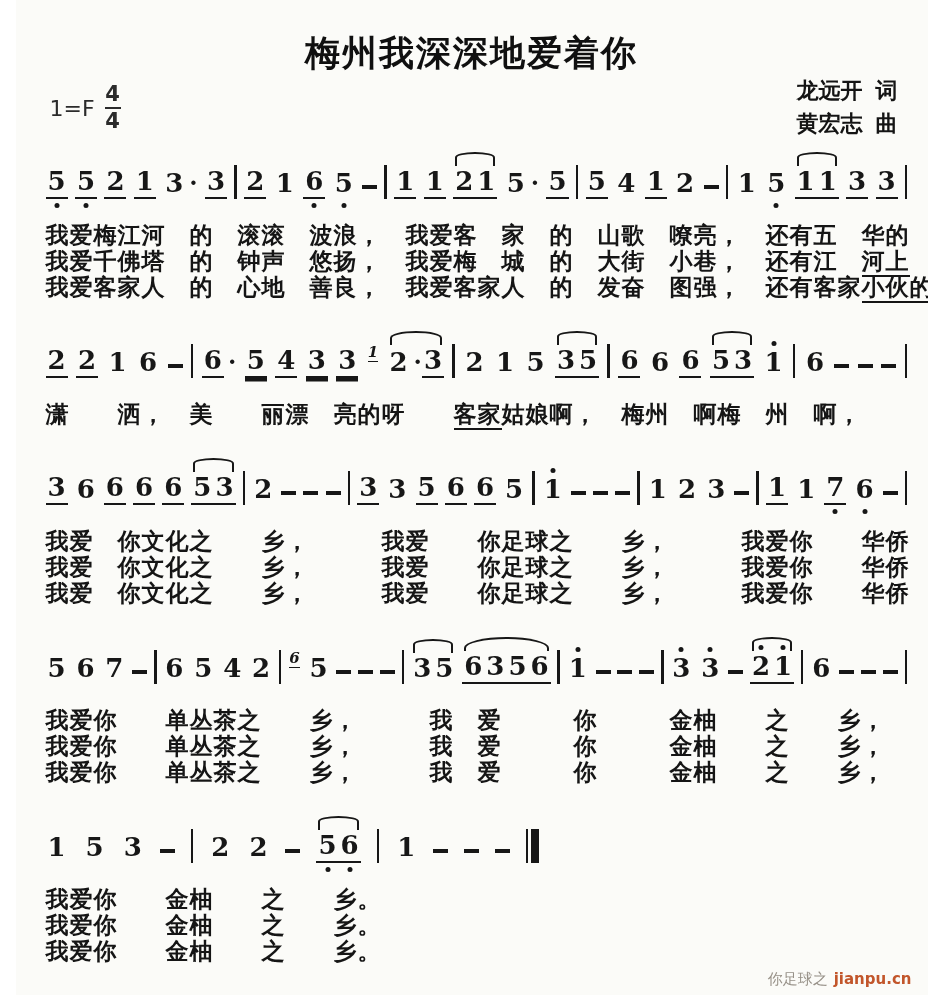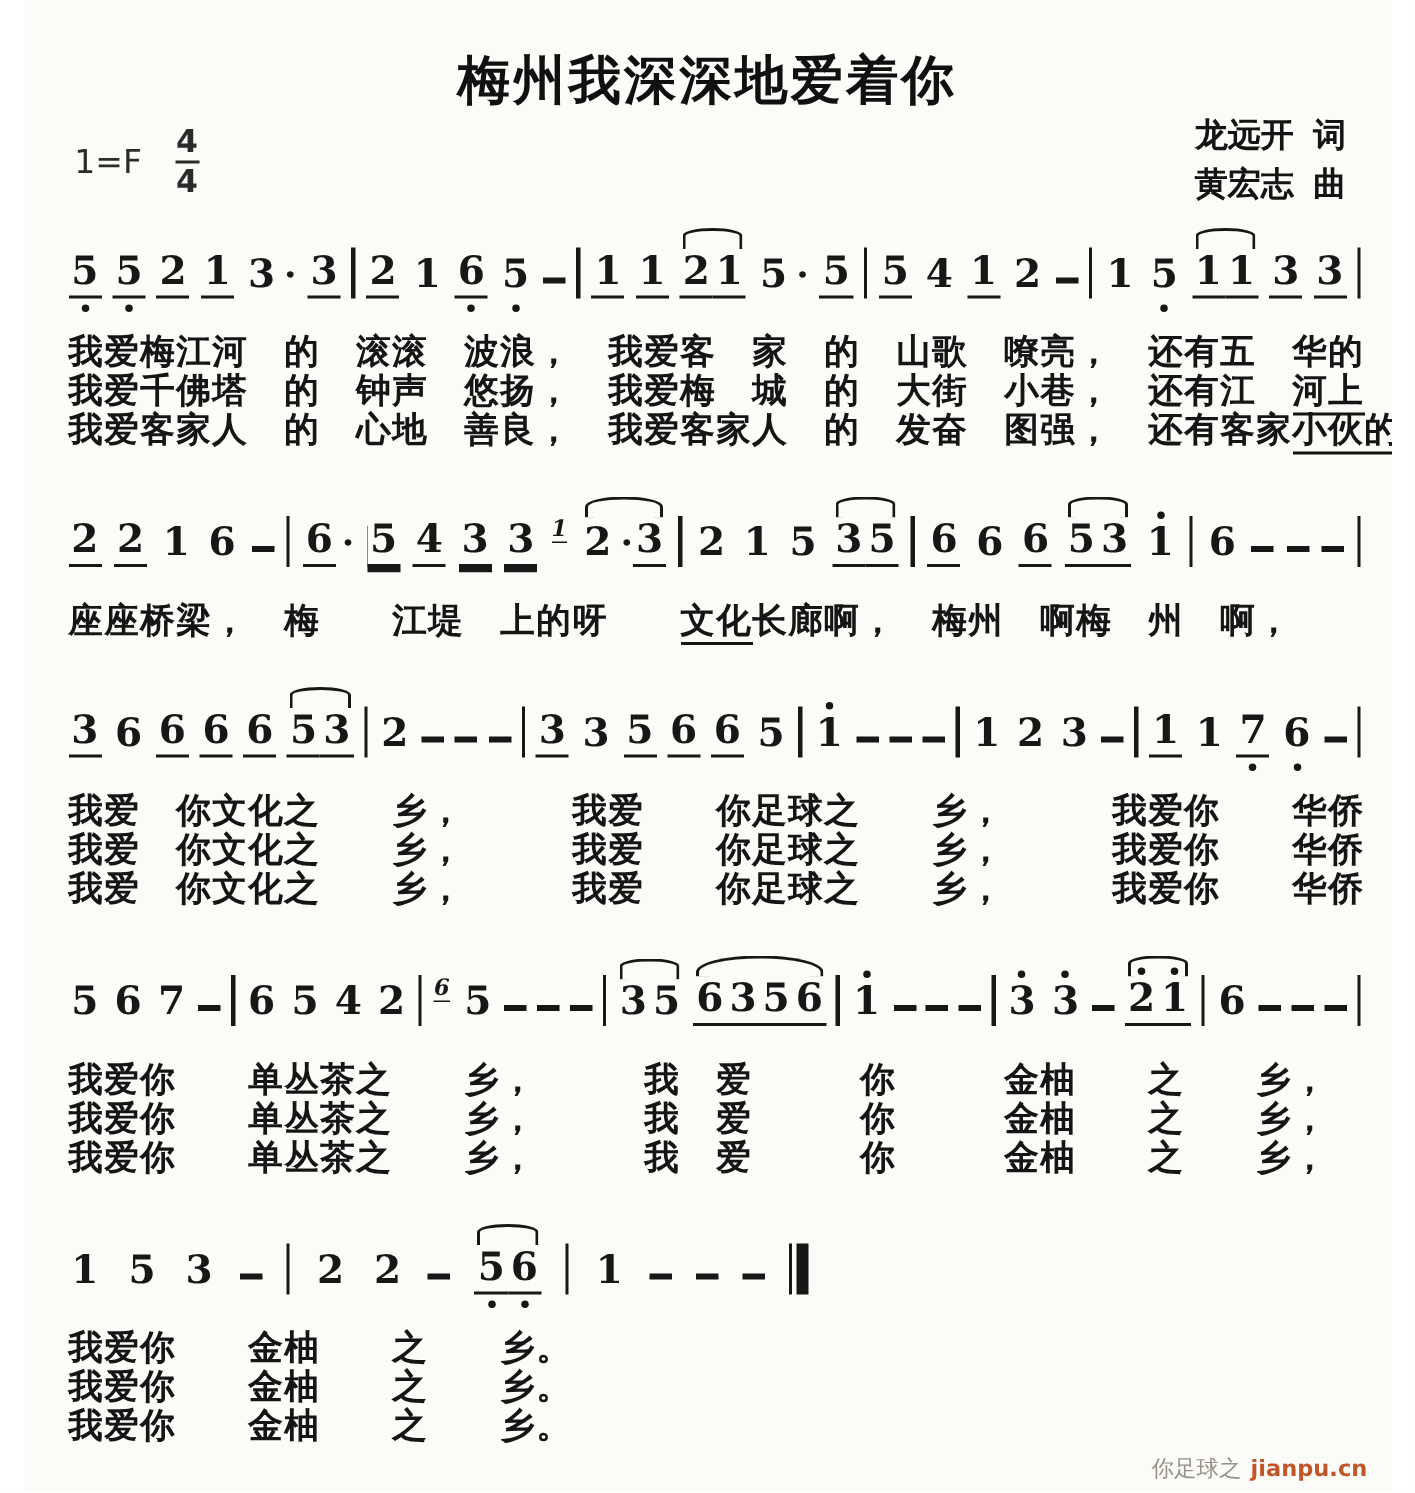--- a/index.html
+++ b/index.html
@@ -6,21 +6,21 @@
   .sheet{
     position:relative;width:912px;height:995px;margin:0 auto;
     background:#fbfbf8;color:#171717;overflow:hidden;
     font-family:"DejaVu Serif","Liberation Serif",serif;
   }
   .title{
     position:absolute;top:30px;left:0;right:0;text-align:center;
     font-size:35px;font-weight:bold;letter-spacing:2px;color:#101010;
   }
   .keysig{
-    position:absolute;left:34px;top:84px;display:flex;align-items:center;gap:22px;
+    position:absolute;left:34px;top:84px;display:flex;align-items:center;gap:10px;
     font-family:"DejaVu Sans","Liberation Sans",sans-serif;font-size:22px;color:#2b2b2b;
   }
   .ts{display:inline-flex;flex-direction:column;align-items:center;font-size:21px;font-weight:bold;line-height:1;}
   .ts-line{width:16px;height:2px;background:#2b2b2b;margin:2px 0;}
   .credits{
     position:absolute;right:30px;top:74px;text-align:right;
     font-size:22px;font-weight:bold;line-height:1.5;color:#141414;
   }
   .credit-role{margin-left:13px;}
   .score{position:absolute;left:30px;top:148px;right:20px;}
@@ -279,21 +279,21 @@
           </span>
           <span class="bl"></span>
           <span class="nt">
             <span class="nv">6</span>
           </span>
           <span class="dsh"></span>
           <span class="dsh"></span>
           <span class="dsh"></span>
           <span class="bl"></span>
         </div>
-        <div class="lyric-row"><span class="seg">座座桥梁，　梅　　江堤　上的呀　　</span><span class="seg useg">文化</span><span class="seg">长廊啊，　梅州　啊梅　州　啊，</span></div>
+        <div class="lyric-row"><span class="seg">潇　　洒，　美　　丽漂　亮的呀　　</span><span class="seg useg">客家</span><span class="seg">姑娘啊，　梅州　啊梅　州　啊，</span></div>
       </div>
       <div class="system">
         <div class="notes-line">
           <span class="nt">
             <span class="nv u1">3</span>
           </span>
           <span class="nt">
             <span class="nv">6</span>
           </span>
           <span class="nt">

